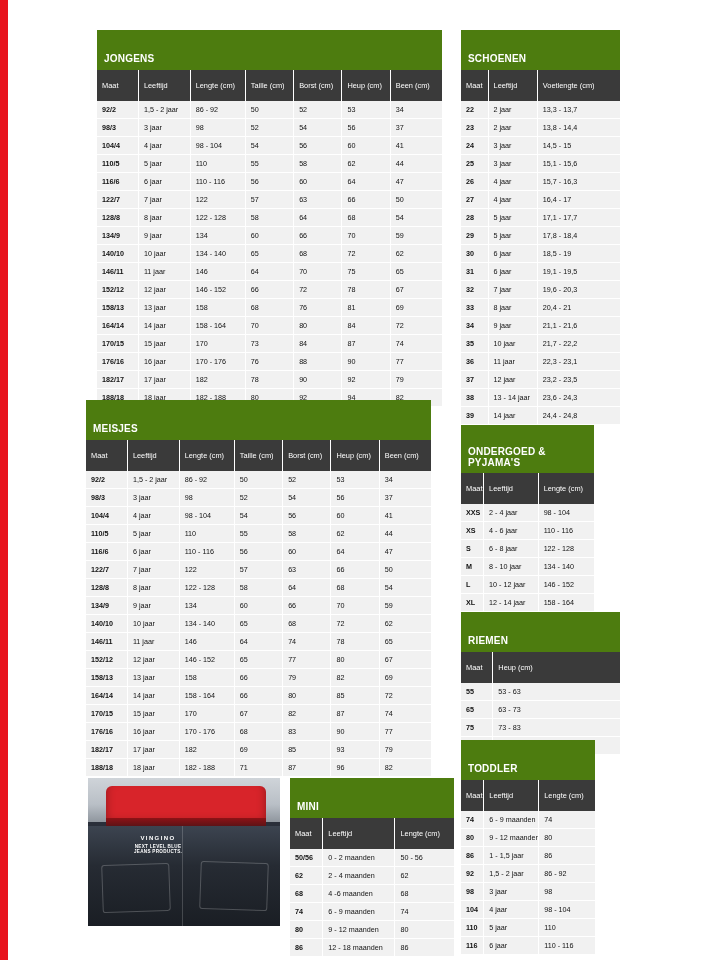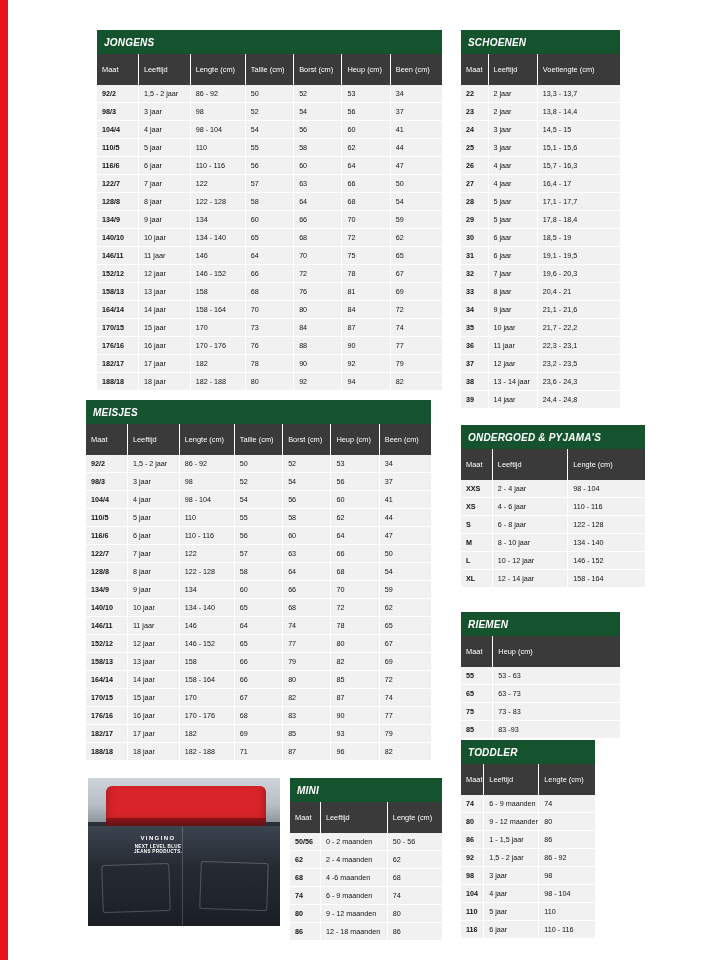--- a/index.html
+++ b/index.html
@@ -16,27 +16,26 @@
   .page{
     position:absolute;left:0;top:0;width:720px;height:960px;
   }
   .tbl{
     position:absolute;
     border-collapse:collapse;
     table-layout:fixed;
     font-size:7.2px;
   }
   .tbl .title-row td{
-    background:#14532d;
+    background:#4d7c0f;
     color:#ffffff;
-    font-style:italic;
     font-weight:bold;
     font-size:10px;
     letter-spacing:0.2px;
-    padding:5px 7px 5px 7px;
+    padding:21px 7px 5px 7px;
     border:none;
     height:14px;
   }
   .tbl .head-row td{
     background:#3a3a3a;
     color:#ffffff;
     font-size:7.4px;
     padding:10px 5px;
     border-right:1px solid #ffffff;
     font-weight:normal;
@@ -53,23 +52,23 @@
     white-space:nowrap;
     overflow:hidden;
   }
   .tbl tbody td:last-child{border-right:none;}
   .tbl tbody td.c0{font-weight:bold;}
   .tbl tbody tr:last-child td{border-bottom:none;}
 
   
   #tbl-jongens{left:97px;top:30px;width:345px;}
   #tbl-meisjes{left:86px;top:400px;width:345px;}
-  #tbl-mini{left:290px;top:778px;width:152px;}
+  #tbl-mini{left:290px;top:778px;width:164px;}
   #tbl-schoenen{left:461px;top:30px;width:159px;border-radius:15px;}
-  #tbl-ondergoed{left:461px;top:425px;width:184px;}
+  #tbl-ondergoed{left:461px;top:425px;width:133px;}
   #tbl-riemen{left:461px;top:612px;width:159px;}
   #tbl-toddler{left:461px;top:740px;width:134px;}
 
   .photo{
     position:absolute;left:88px;top:778px;width:192px;height:148px;
     overflow:hidden;
     background:#2a2f3a;
   }
   .photo .sky{
     position:absolute;left:0;top:0;width:192px;height:44px;

